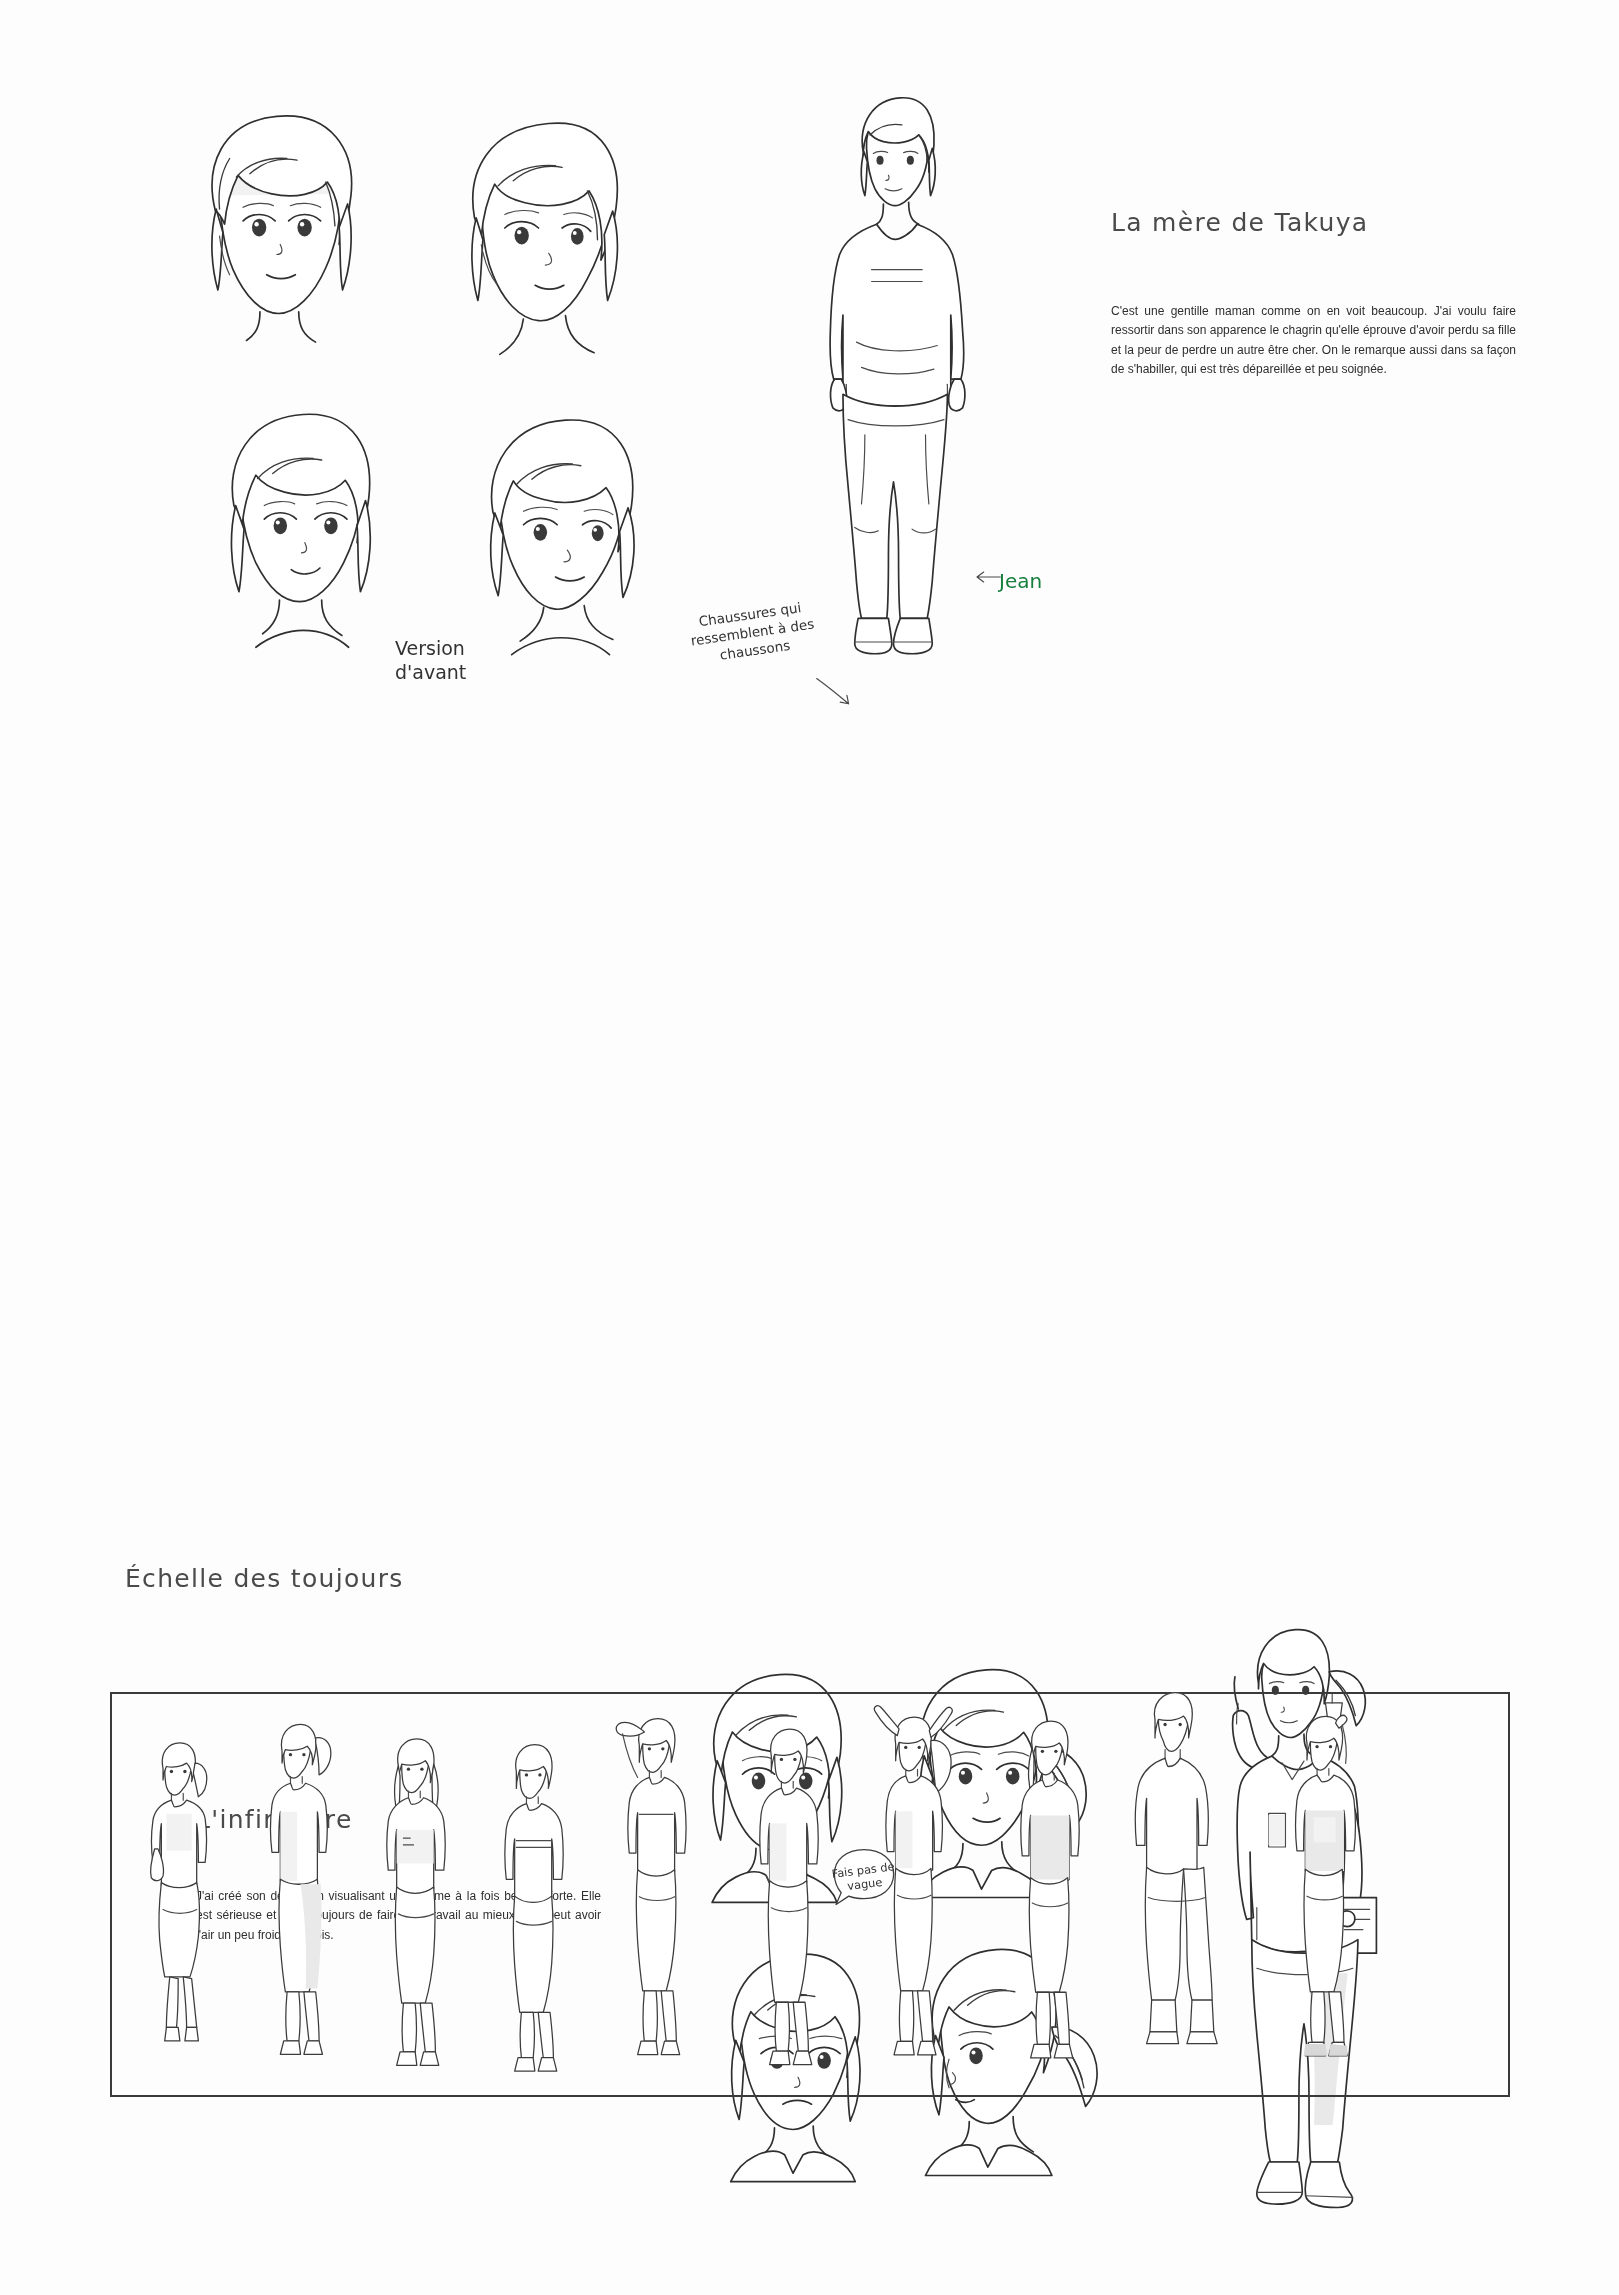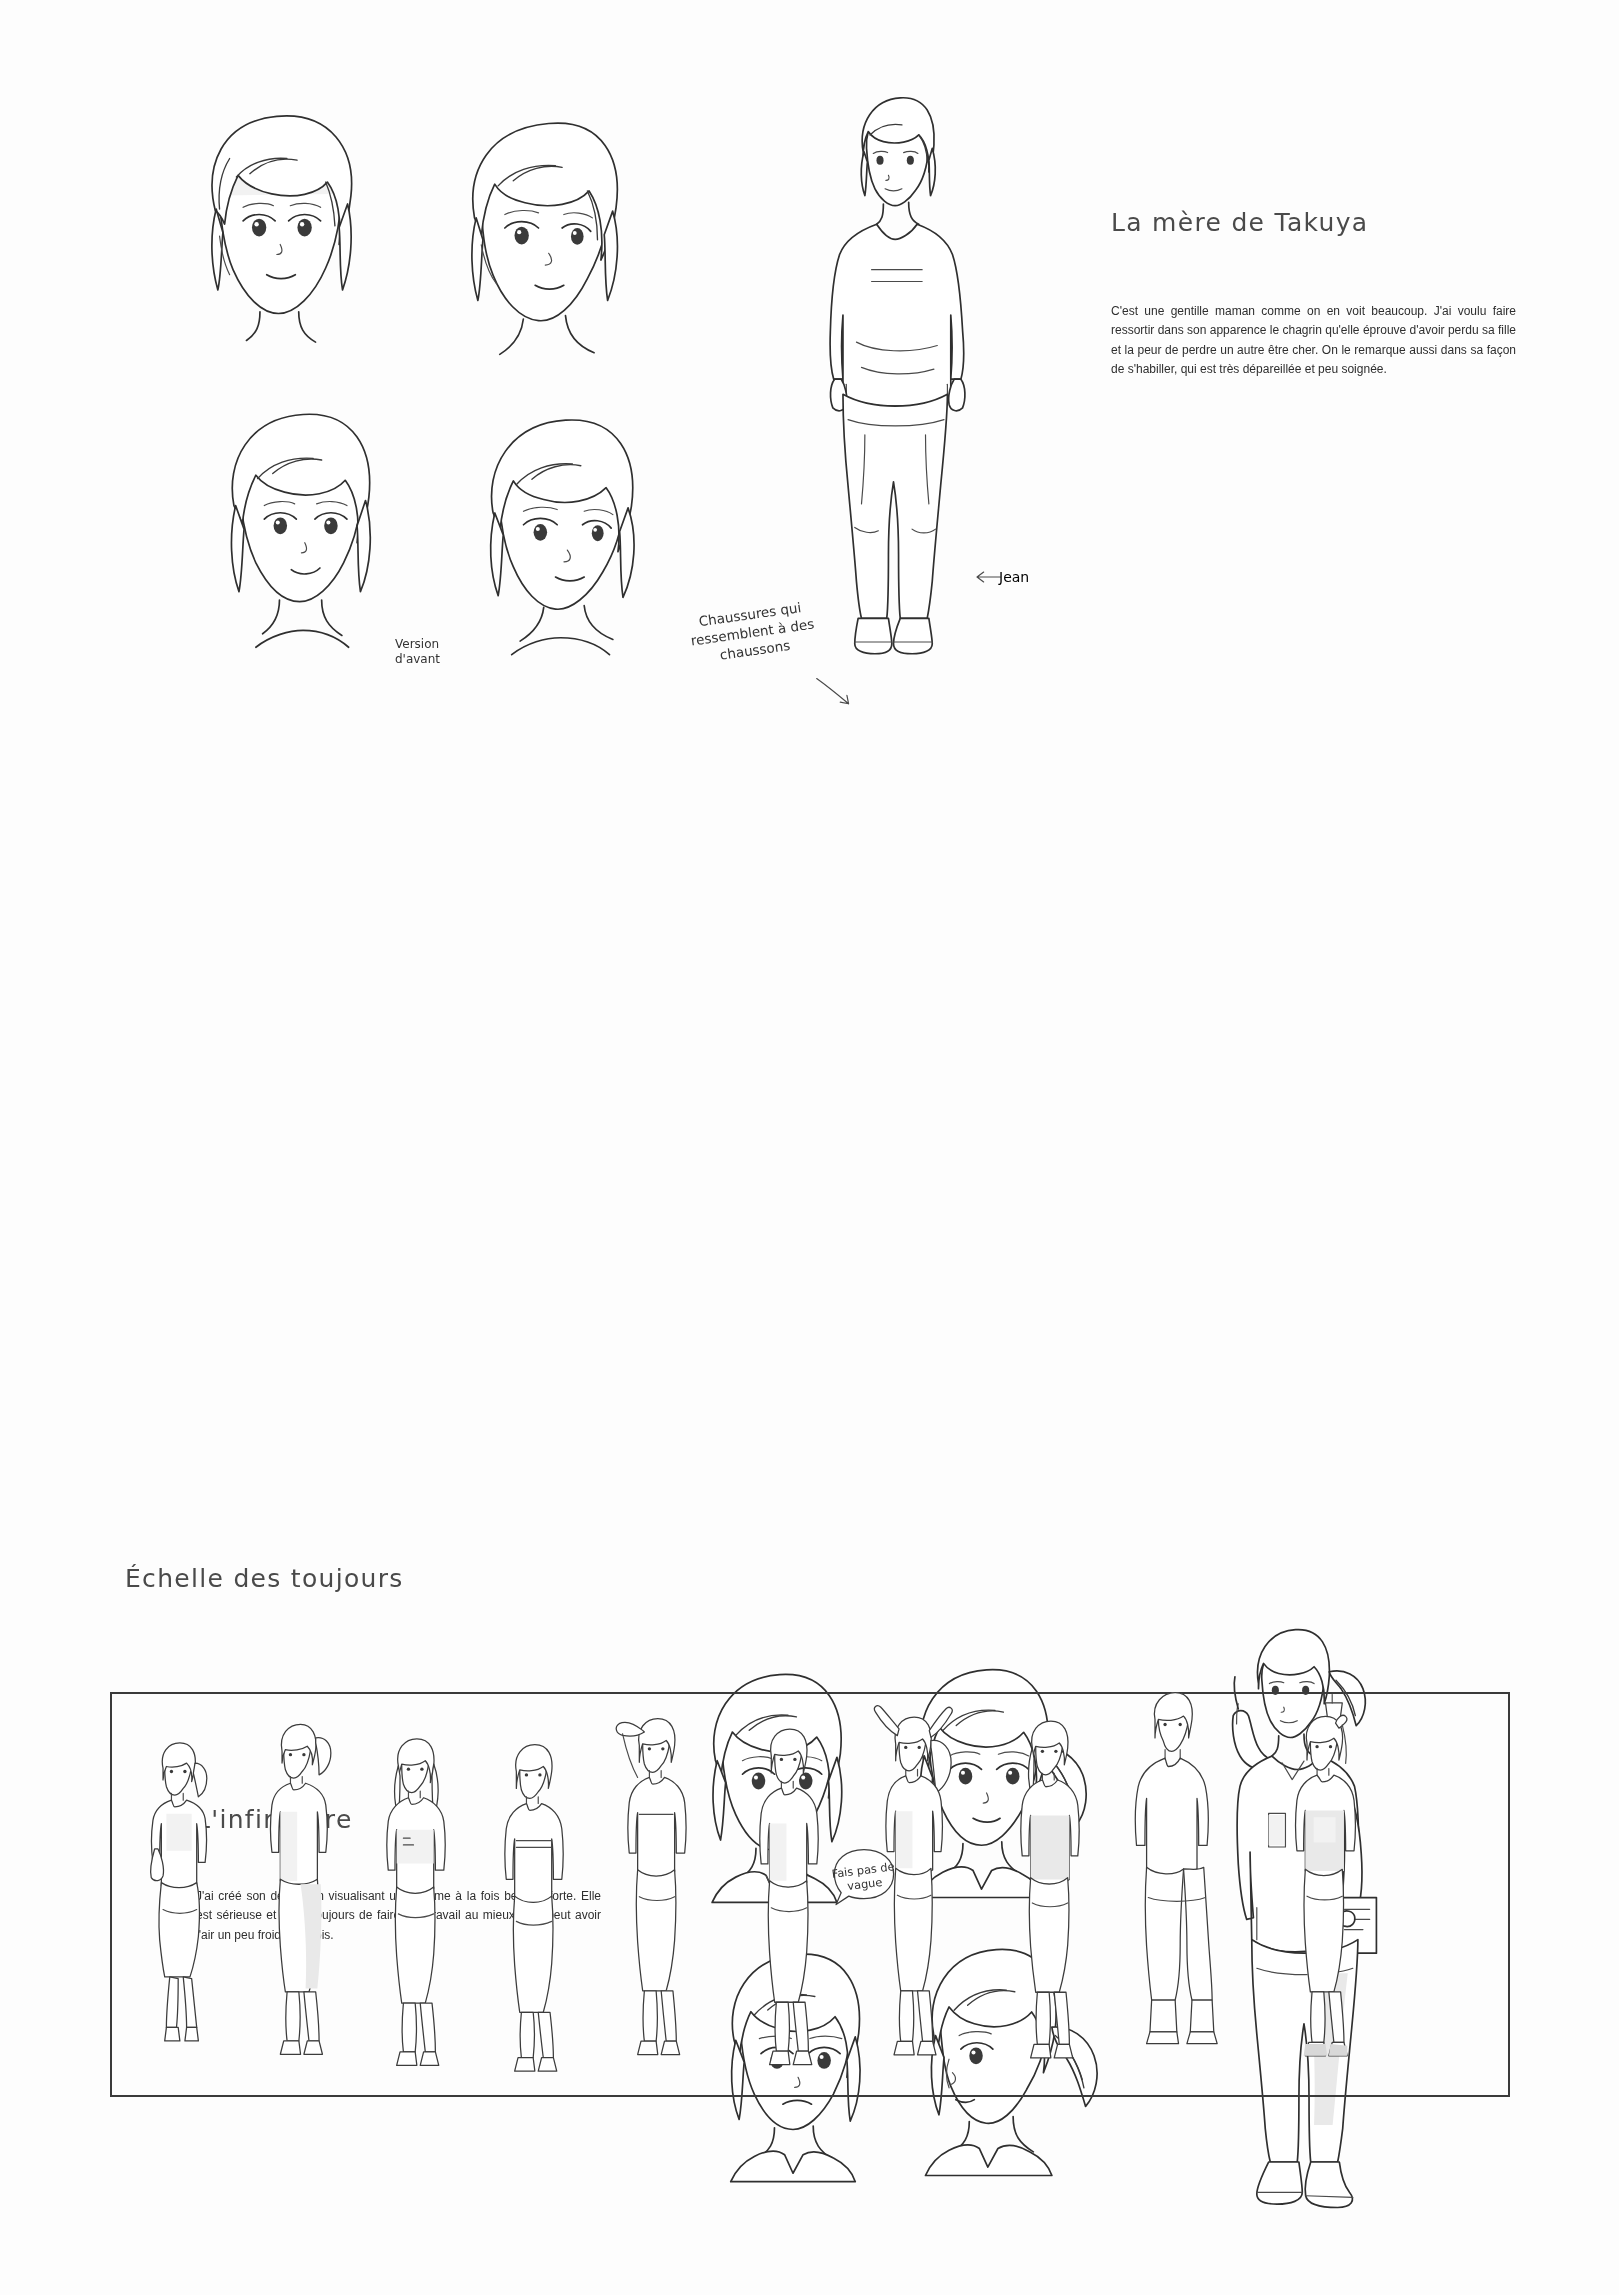--- a/index.html
+++ b/index.html
@@ -51,22 +51,22 @@
   .ln-thin{fill:none;stroke:#4a4a4a;stroke-width:1.4;stroke-linecap:round;stroke-linejoin:round;}
   .ln-hair{fill:none;stroke:#3a3a3a;stroke-width:1.6;stroke-linecap:round;stroke-linejoin:round;}
   .sh{fill:#e9e9e9;stroke:none;}
   .sh2{fill:#d8d8d8;stroke:none;}
   .sh3{fill:#f2f2f2;stroke:none;}
   .wht{fill:#ffffff;stroke:#2f2f2f;stroke-width:2;stroke-linejoin:round;stroke-linecap:round;}
   .wht-thin{fill:#ffffff;stroke:#3c3c3c;stroke-width:1.5;stroke-linejoin:round;stroke-linecap:round;}
   .eye{fill:#3a3a3a;}
 
   
-  .label-jean{position:absolute;left:999px;top:569px;font-family:"DejaVu Sans",sans-serif;font-size:14px;color:#000000;}
-  .label-version{position:absolute;left:395px;top:637px;font-family:"DejaVu Sans",sans-serif;font-size:12px;color:#333;line-height:1.25;}
+  .label-jean{position:absolute;left:999px;top:569px;font-family:"DejaVu Sans",sans-serif;font-size:20px;color:#15803d;}
+  .label-version{position:absolute;left:395px;top:637px;font-family:"DejaVu Sans",sans-serif;font-size:19px;color:#333;line-height:1.25;}
   .label-chaussures{position:absolute;left:685px;top:605px;width:135px;font-family:"DejaVu Sans",sans-serif;font-size:13.5px;color:#333;line-height:1.35;text-align:center;transform:rotate(-8deg);}
 
   .speech{
     position:absolute;left:831px;top:1046px;width:66px;height:61px;
   }
   .speech-txt{
     position:absolute;left:0;top:0;width:66px;height:61px;
     display:flex;align-items:center;justify-content:center;text-align:center;
     font-family:"DejaVu Sans",sans-serif;font-size:11.4px;color:#333;line-height:1.22;
     transform:rotate(-7deg);

